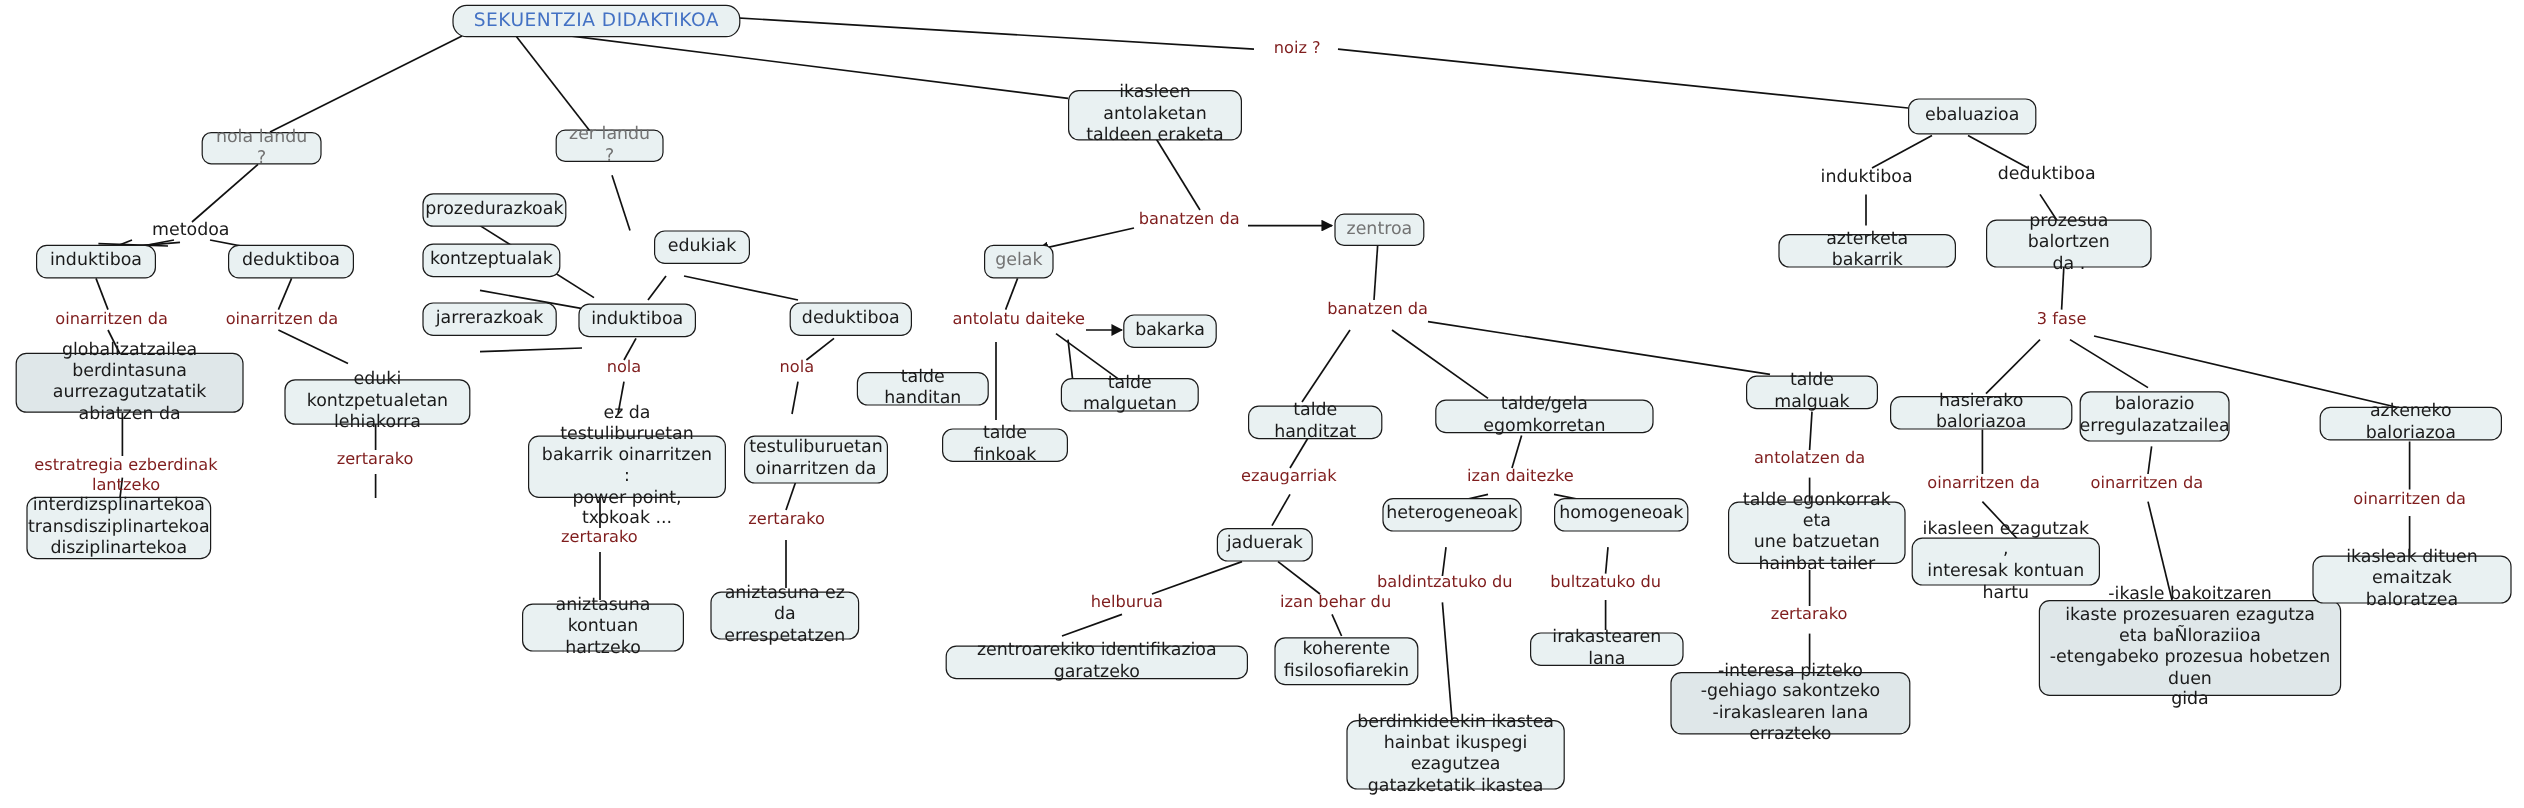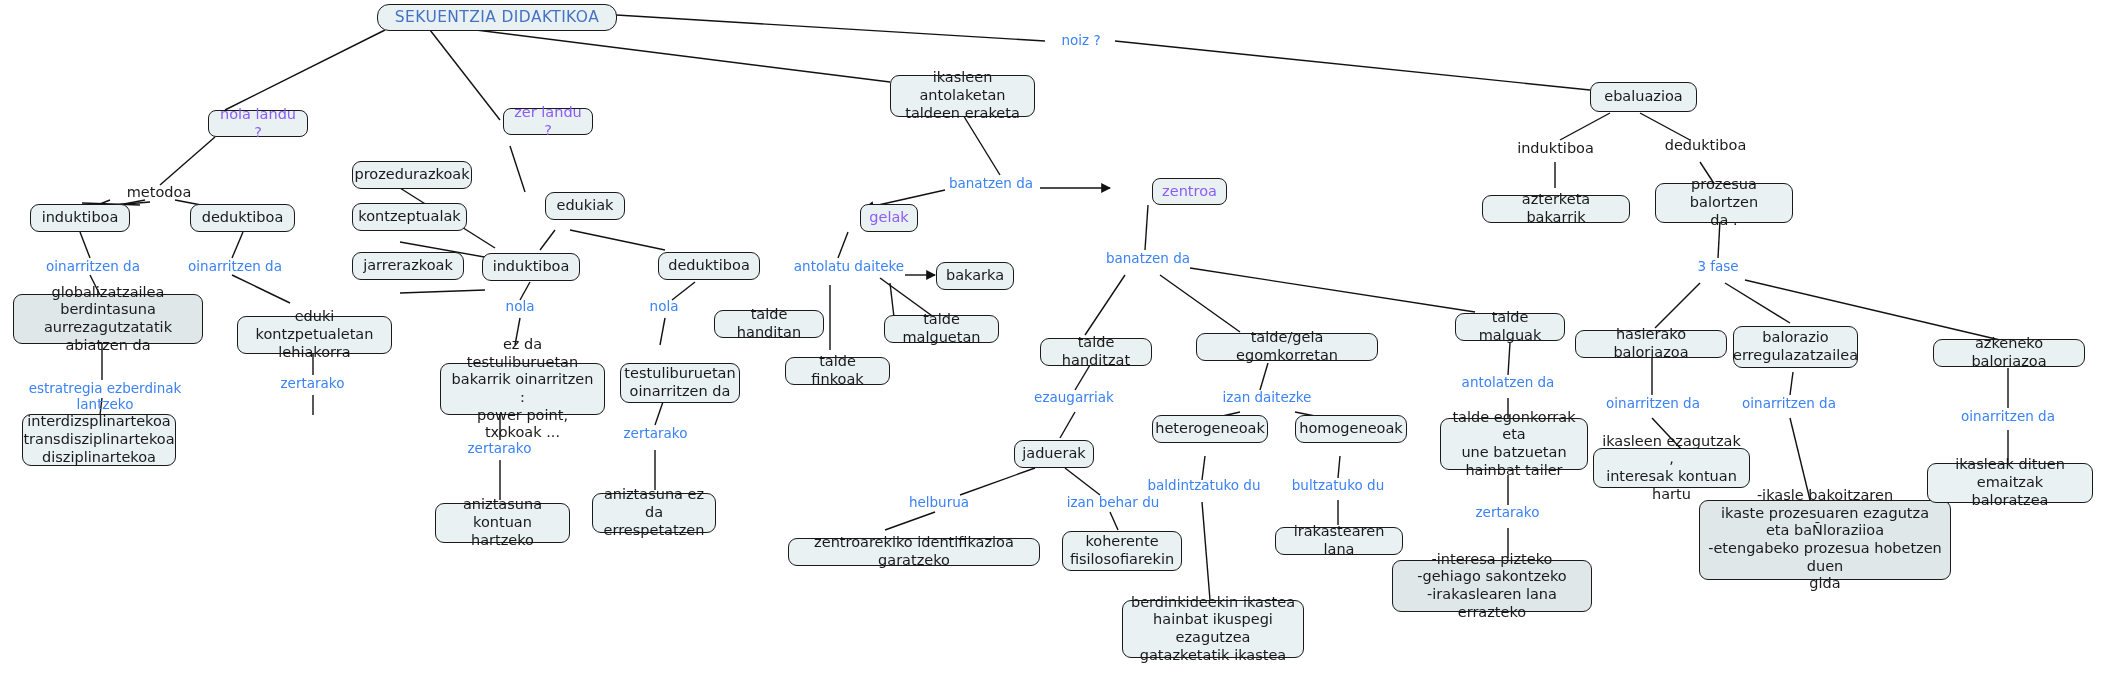--- a/index.html
+++ b/index.html
@@ -43,30 +43,29 @@
     white-space: pre-line;
   }
   .node.root {
     color: #4472c4;
     font-size: 15.5px;
     letter-spacing: 0.4px;
     border-radius: 12px;
     border-width: 1.6px;
   }
   .node.green {
-    color: #8b5cf6;
+    color: #737373;
     border-radius: 8px;
-    margin-left: 40px;
   }
   .node.grayfill {
     background: #dfe7e9;
   }
   .linklabel {
     position: absolute;
-    color: #3b82f6;
+    color: #7f1d1d;
     font-size: 13.5px;
     line-height: 1.15;
     white-space: pre-line;
     text-align: center;
     background: transparent;
   }
   .linklabel.plain {
     color: #1a1a1a;
   }
   .linklabel.big {

